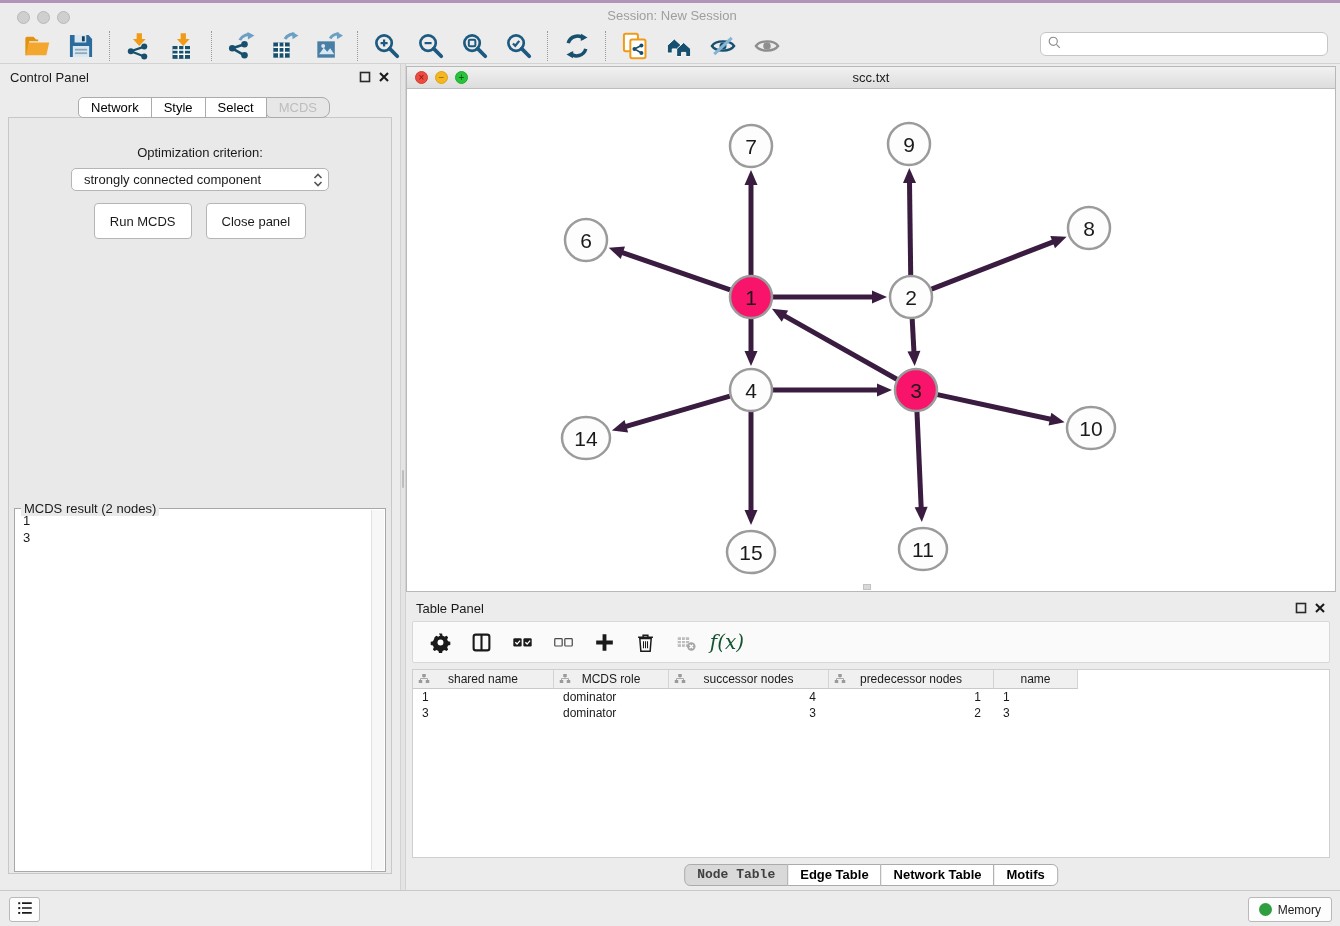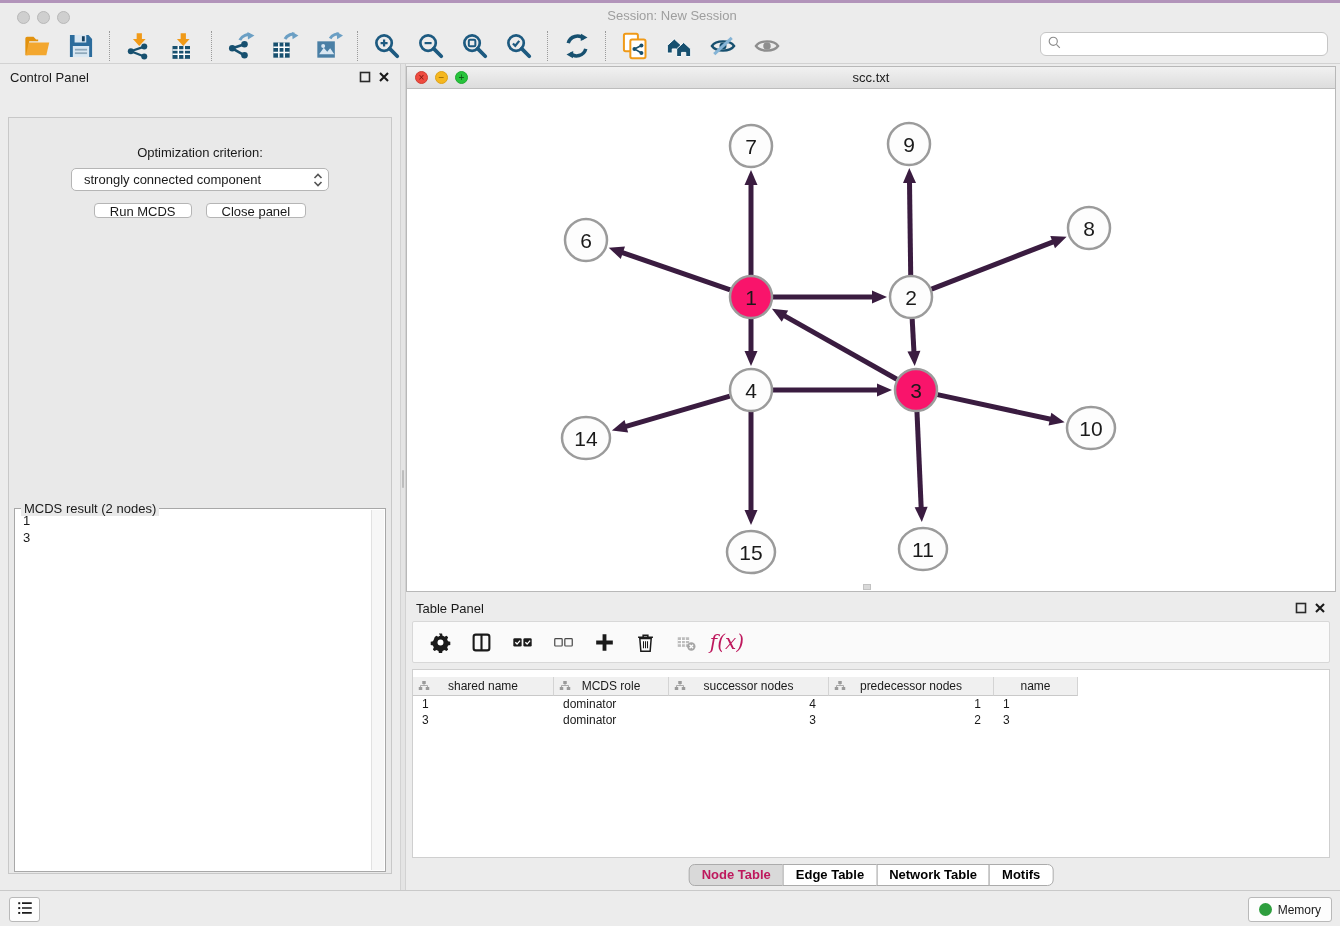--- a/index.html
+++ b/index.html
@@ -51,21 +51,21 @@
 
   #cp-content { position:absolute; left:8px; right:8px; top:53px; bottom:16px;
                 border:1px solid #c8c8c8; border-radius:0; background:#e9e9e9; }
   #opt-label { margin-top:27px; text-align:center; font-size:13px; }
   #opt-select { position:relative; margin:8px auto 0; width:258px; height:23px; background:#fff;
                 border:1px solid #b5b5b5; border-radius:5px; cursor:pointer; }
   #opt-select .val { position:absolute; left:12px; top:3px; font-size:13px; }
   #opt-select .stepper { position:absolute; right:5px; top:3px; }
   #opt-select .stepper svg { width:10px; height:16px; }
   #cp-buttons { display:flex; justify-content:center; gap:14px; margin-top:12px; }
-  .aqua-btn { height:15px; background:#fff; border:1px solid #b5b5b5; border-radius:4px; font-size:13px;
+  .aqua-btn { height:36px; background:#fff; border:1px solid #b5b5b5; border-radius:4px; font-size:13px;
               font-family:"Liberation Sans", sans-serif; padding:0 15px; cursor:pointer; color:#1a1a1a; }
 
   #mcds-result { position:absolute; left:5px; right:5px; top:376px; bottom:1px;
                  border:1px solid #a8a8a8; background:#fff;margin-top:14px; }
   #mcds-result legend { position:absolute; top:-8px; left:6px; background:#e9e9e9; padding:0 3px; font-size:13px; }
   #mcds-result pre { font-family:"Liberation Sans", sans-serif; font-size:13px; line-height:17px; padding:3px 8px; }
   #mcds-scroll { position:absolute; right:1px; top:1px; bottom:1px; width:13px; background:#f7f7f7;
                  border-left:1px solid #e2e2e2; }
 
   #panel-divider { position:absolute; left:400px; top:64px; width:6px; bottom:36px; background:#e4e4e4;
@@ -88,41 +88,41 @@
   #nw-grip { position:absolute; left:456px; bottom:1px; width:8px; height:6px; background:#d9d9d9; border:1px solid #c2c2c2; }
 
   
   #table-panel { position:absolute; left:406px; top:595px; width:930px; height:295px; background:#ececec; }
   #tp-toolbar { position:absolute; left:6px; right:6px; top:26px; height:42px; background:#fafafa;
                 border:1px solid #d8d8d8; border-radius:2px; display:flex; align-items:center;
                 gap:19px; padding-left:16px; }
   .tp-icon { display:inline-flex; align-items:center; justify-content:center; width:22px; height:22px; cursor:pointer; }
   .tp-icon svg { width:21px; height:21px; }
   .tp-icon.disabled { cursor:default; }
-  .fx { font-family:"DejaVu Serif", serif; font-style:italic; font-size:20px; color:#be185d; }
+  .fx { font-family:"DejaVu Serif", serif; font-style:italic; font-size:20px; color:#14532d; }
 
   #tp-table { position:absolute; left:6px; right:6px; top:74px; bottom:32px; background:#fff;
               border:1px solid #cfcfcf; overflow:hidden; }
-  #tp-header { display:flex; height:19px;margin-top:7px; }
+  #tp-header { display:flex; height:19px; }
   .th { background:#f0f0f0; border-bottom:1px solid #c9c9c9; border-right:1px solid #d4d4d4;
         display:flex; align-items:center; font-size:12px; position:relative; }
   .th .col-icon { position:absolute; left:5px; top:3px; }
   .th .col-icon svg { width:12px; height:12px; display:block; }
   .th .col-label { flex:1; text-align:center; }
   .th-filler { flex:1; background:#fff; }
   .tr { display:flex; height:16px; }
   .td { font-size:12px; line-height:16px; overflow:hidden; white-space:nowrap; }
   .td.left { padding-left:9px; text-align:left; }
   .td.right { padding-right:13px; text-align:right; }
 
   #tp-tabs { position:absolute; left:50%; transform:translateX(-50%); bottom:4px; display:flex; }
   #tp-tabs .seg { font-weight:bold; font-size:13px; height:22px; line-height:20px; }
   #tp-tabs .seg:first-child { border-radius:6px 0 0 6px; margin-left:0; }
   #tp-tabs .seg:last-child { border-radius:0 6px 6px 0; }
-  #tp-tabs .seg.active { background:#d9d9d9; color:#be185d; }
+  #tp-tabs .seg.active { background:#d9d9d9; color:#404040;font-family:Liberation Mono, monospace; }
 
   
   #statusbar { position:absolute; left:0; right:0; bottom:0; height:36px; background:#ececec;
                border-top:1px solid #c9c9c9; }
   #menu-btn { position:absolute; left:9px; top:6px; width:31px; height:25px; background:#fdfdfd;
               border:1px solid #b9b9b9; border-radius:3px; display:flex; align-items:center;
               justify-content:center; cursor:pointer; }
   #menu-btn svg { width:18px; height:18px; }
   #memory-btn { position:absolute; right:8px; top:6px; height:25px; background:#fdfdfd;
                 border:1px solid #b9b9b9; border-radius:3px; display:flex; align-items:center;
@@ -308,20 +308,26 @@
             <rect x="1.5" y="1.5" width="9" height="9" fill="none" stroke="#2a2a2a" stroke-width="1.6"></rect>
           </svg>
         </span>
       <span>
           <svg viewBox="0 0 12 12">
             <path d="M2 2l8 8M10 2l-8 8" stroke="#1a1a1a" stroke-width="2.1"></path>
           </svg>
         </span>
     </span>
   </div>
+  <div id="cp-tabs">
+      <span class="seg">Network</span>
+      <span class="seg">Style</span>
+      <span class="seg">Select</span>
+      <span class="seg active">MCDS</span>
+    </div>
   <div id="cp-content">
     <div id="opt-label">Optimization criterion:</div>
     <div id="opt-select">
       <span class="val">strongly connected component</span>
       <span class="stepper"><svg viewBox="0 0 10 16">
             <path d="M1.5 6 5 2.5 8.5 6" fill="none" stroke="#555" stroke-width="1.6"></path>
             <path d="M1.5 10 5 13.5 8.5 10" fill="none" stroke="#555" stroke-width="1.6"></path>
           </svg></span>
     </div>
     <div id="cp-buttons">

